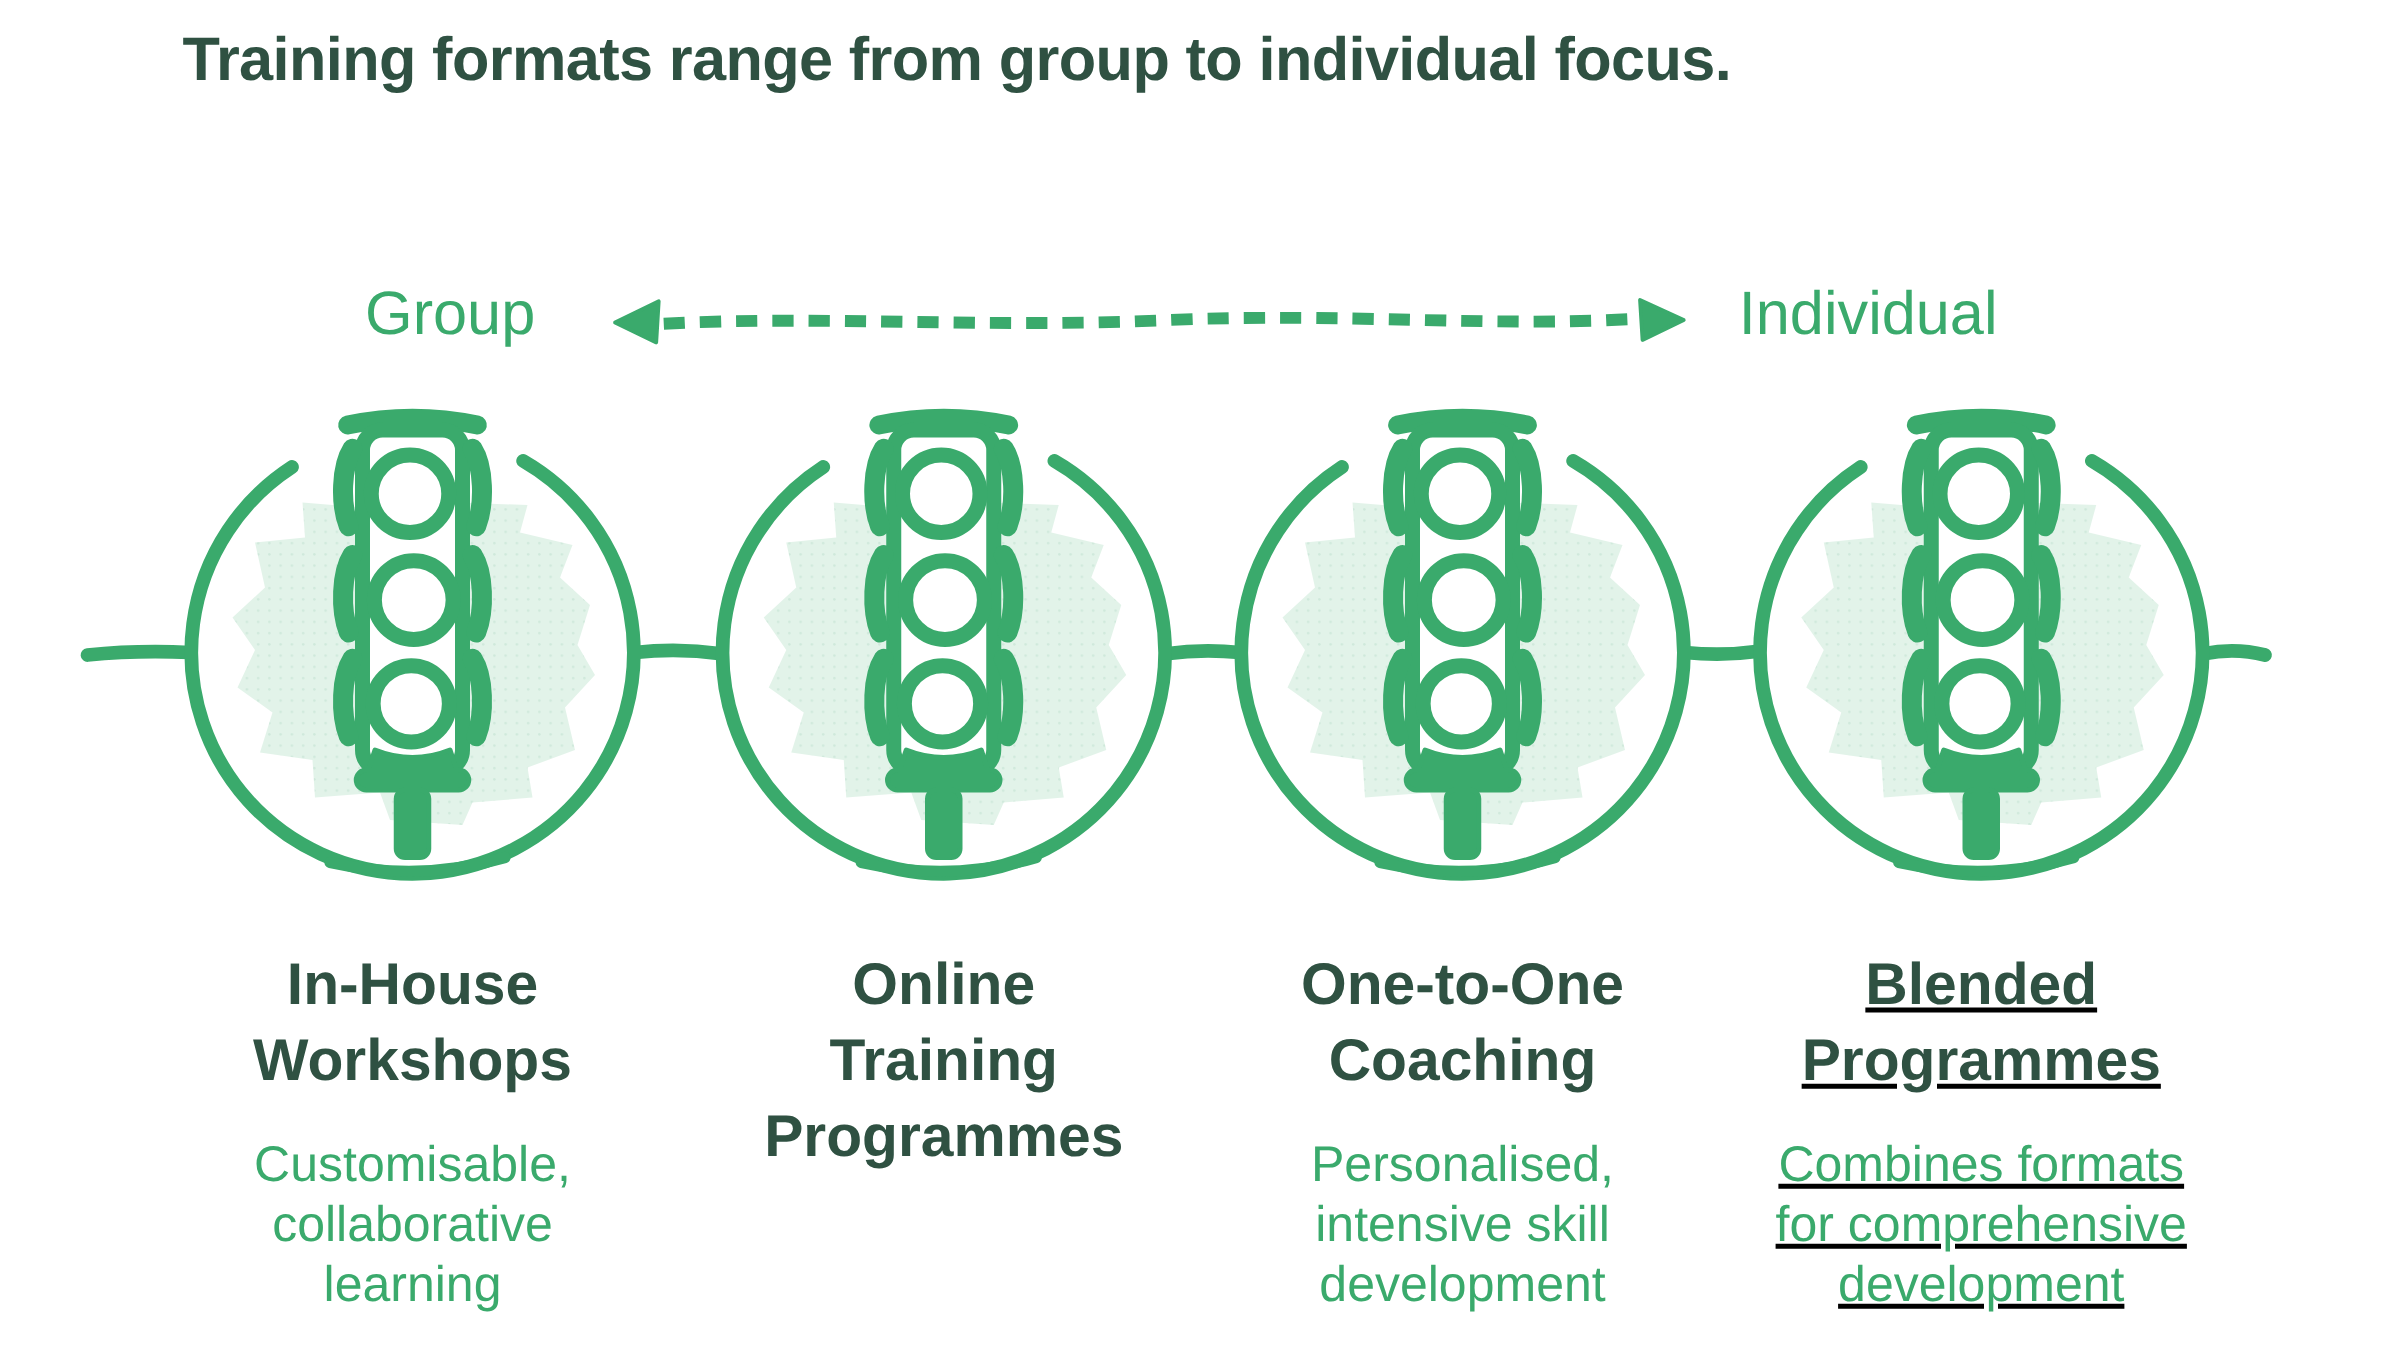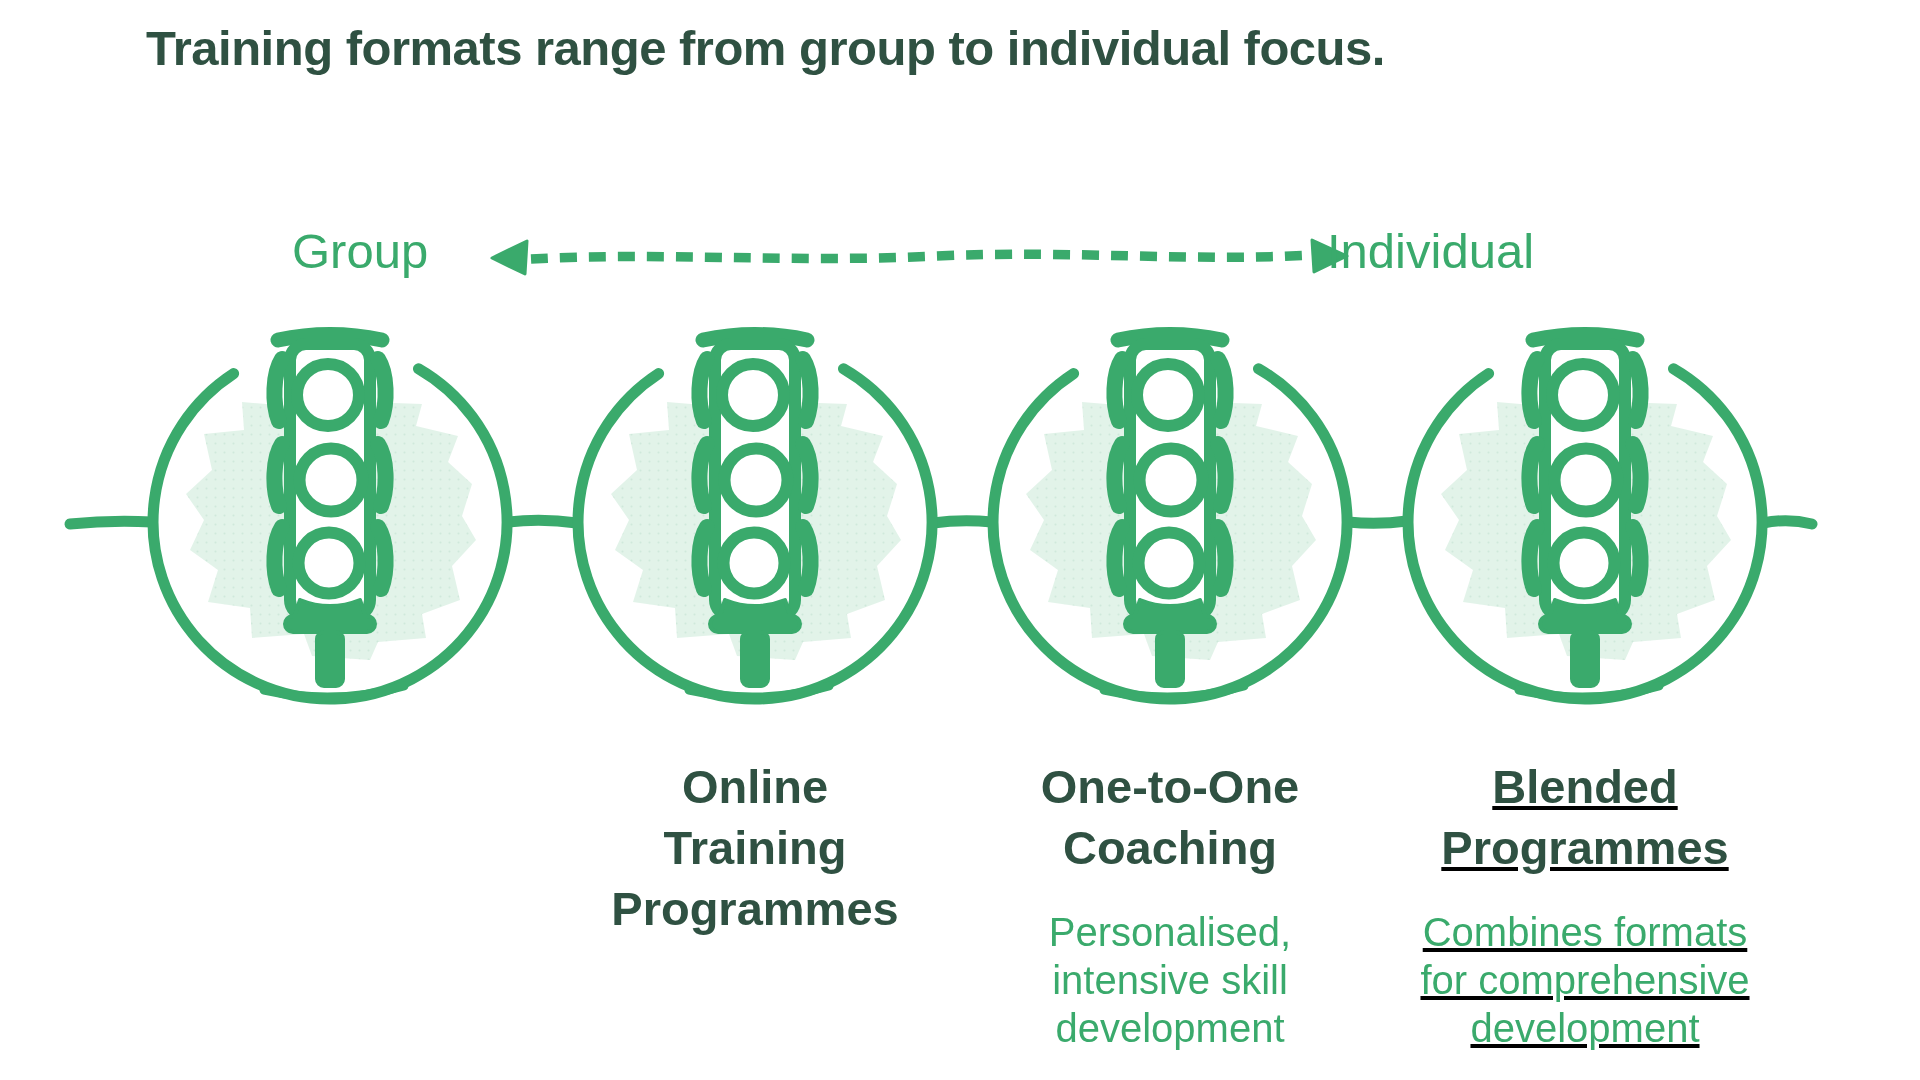--- a/index.html
+++ b/index.html
@@ -19,21 +19,21 @@
   .title{
     position:absolute;left:146px;top:20px;
     font-size:49px;font-weight:bold;letter-spacing:-0.5px;
     color:var(--dark-green);white-space:nowrap;
   }
   .spectrum-label{
     position:absolute;top:222px;font-size:49px;line-height:59px;
     color:var(--accent-green);white-space:nowrap;
   }
   .spectrum-label.left{left:292px;}
-  .spectrum-label.right{left:1327px;}
+  .spectrum-label.right{left:1391px;}
   .arrow-svg{position:absolute;left:455px;top:226px;width:940px;height:64px;}
   .arrow-dash{
     fill:none;stroke:var(--accent-green);stroke-width:9.5;
     stroke-dasharray:17 12;
   }
   .arrow-head{fill:var(--accent-green);stroke:var(--accent-green);stroke-width:3;stroke-linejoin:round;}
   .band{position:absolute;left:0;top:0;width:1920px;height:1080px;pointer-events:none;}
   .sketch-stroke{fill:none;stroke:var(--accent-green);stroke-width:11;stroke-linecap:round;}
   .sketch-thin{fill:none;stroke:var(--accent-green);stroke-width:9;stroke-linecap:round;}
   .tl-body{fill:#ffffff;stroke:var(--accent-green);stroke-width:12;}
@@ -113,20 +113,27 @@
     <path class="sketch-stroke" d="M933,523 Q962,519 992,522"></path>
     <path class="sketch-stroke" d="M1348,522 Q1378,525 1407,521"></path>
     <path class="sketch-stroke" d="M1763,523 Q1788,518 1812,524"></path>
 
     <use href="#module" transform="translate(330,522)"></use>
     <use href="#module" transform="translate(755,522)"></use>
     <use href="#module" transform="translate(1170,522)"></use>
     <use href="#module" transform="translate(1585,522)"></use>
   </svg>
 
+  <div class="col c1">
+    <div class="format-name">In-House
+Workshops</div>
+    <div class="format-desc">Customisable,
+collaborative
+learning</div>
+  </div>
   <div class="col c2">
     <div class="format-name">Online
 Training
 Programmes</div>
   </div>
   <div class="col c3">
     <div class="format-name">One-to-One
 Coaching</div>
     <div class="format-desc">Personalised,
 intensive skill

